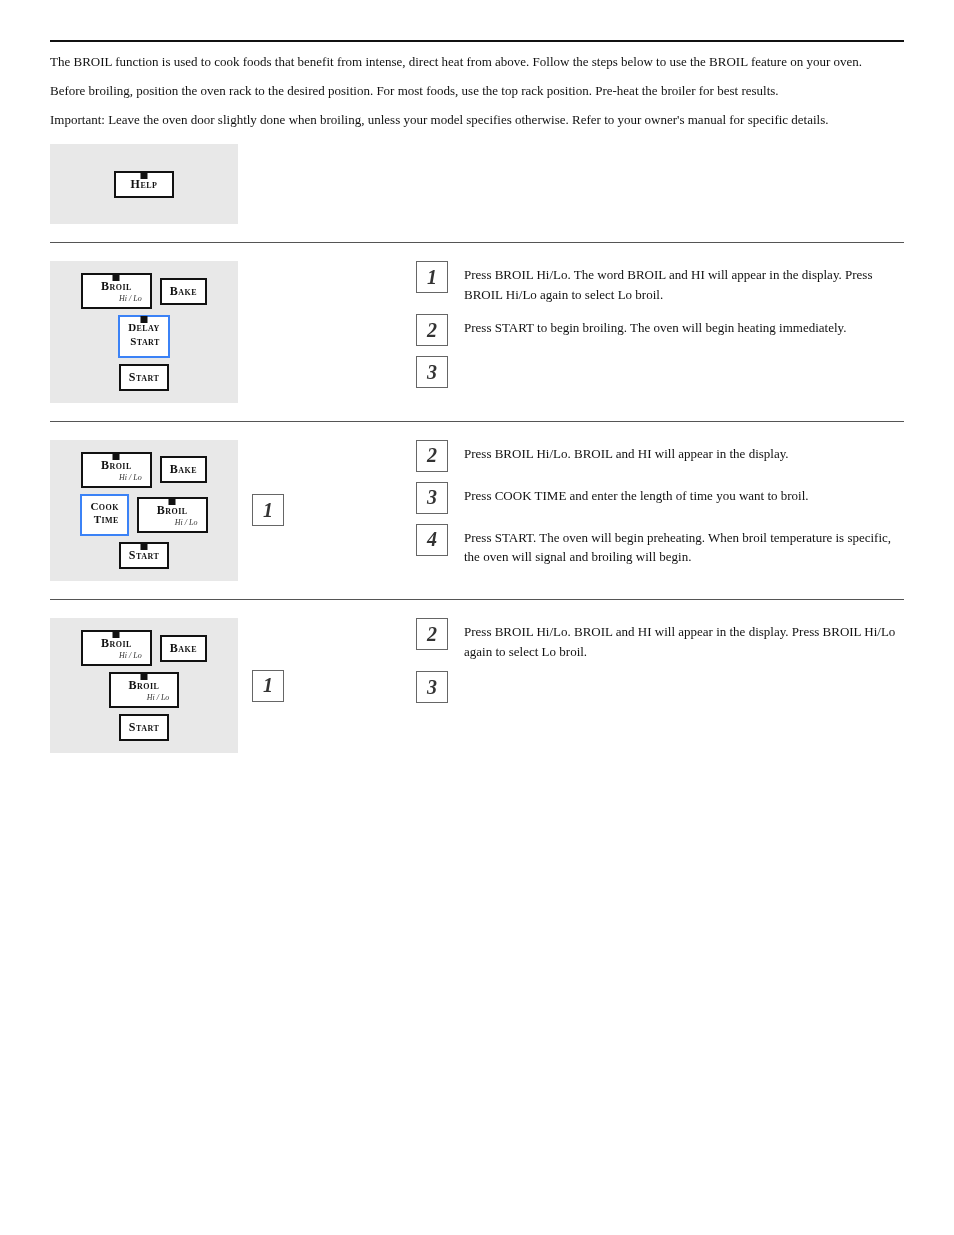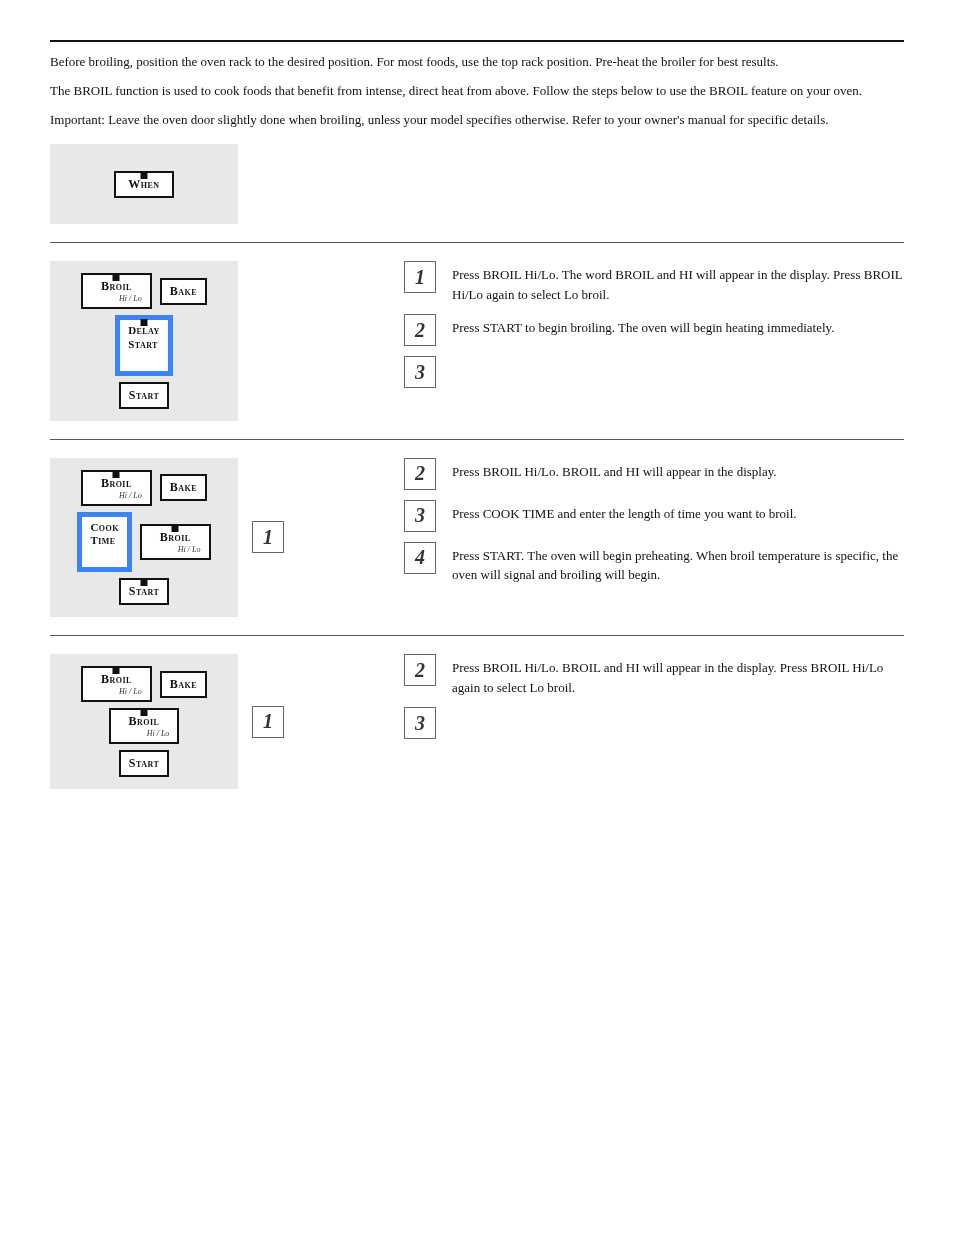--- a/index.html
+++ b/index.html
@@ -86,26 +86,26 @@
       left: 50%;
       transform: translateX(-50%);
       width: 7px;
       height: 7px;
       background: #111;
       display: block;
     }
 
     
     .oven-btn-2line {
-      border: 5px solid #3b82f6;
+      border: 2px solid #3b82f6;
       background: #fff;
-      padding: 4px 8px 20px 8px;
+      padding: 4px 8px 8px 8px;
       font-family: 'Times New Roman', Times, serif;
       font-size: 11px;
-      text-align: left;
+      text-align: right;
       position: relative;
       min-width: 46px;
     }
 
     .oven-btn-2line .btn-label-line1 {
       font-variant: small-caps;
       font-size: 11px;
       font-weight: bold;
       letter-spacing: 0.04em;
       display: block;
@@ -197,21 +197,21 @@
     .section-divider {
       border-top: 1.5px solid #555;
       margin: 0;
     }
 
     .section-body {
       display: flex;
       flex-direction: row;
       align-items: flex-start;
       padding: 18px 0 18px 0;
-      gap: 4px;
+      gap: 16px;
     }
 
     .left-col {
       width: 320px;
       flex-shrink: 0;
       display: flex;
       flex-direction: row;
       align-items: center;
       gap: 10px;
     }
@@ -221,28 +221,28 @@
     }
   </style>
 </head>
 <body>
 
 <div class="page">
 
   <hr>
 
   <div class="intro-section">
+    <p>The BROIL function is used to cook foods that benefit from intense, direct heat from above. Follow the steps below to use the BROIL feature on your oven.</p>
     <p>Before broiling, position the oven rack to the desired position. For most foods, use the top rack position. Pre-heat the broiler for best results.</p>
-    <p>The BROIL function is used to cook foods that benefit from intense, direct heat from above. Follow the steps below to use the BROIL feature on your oven.</p>
     <p>Important: Leave the oven door slightly done when broiling, unless your model specifies otherwise. Refer to your owner's manual for specific details.</p>
 
     <div class="help-btn-box">
       <div class="oven-btn" style="min-width:60px;">
         <span class="btn-indicator"></span>
-        <span class="btn-label">When</span>
+        <span class="btn-label">Help</span>
       </div>
     </div>
   </div>
 
   <hr class="section-divider">
 
   <div class="section-body">
 
     <div class="left-col">
       <div class="diagram-box">

